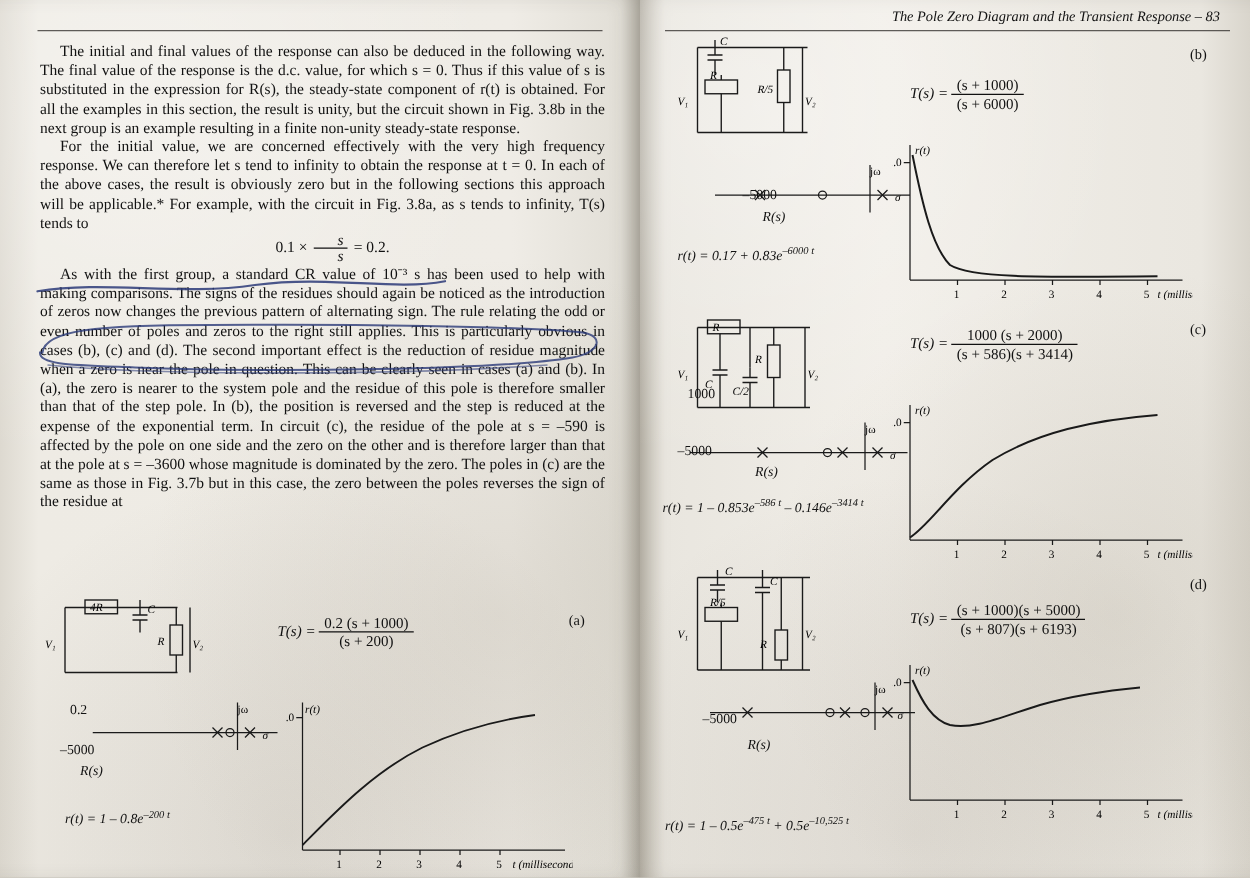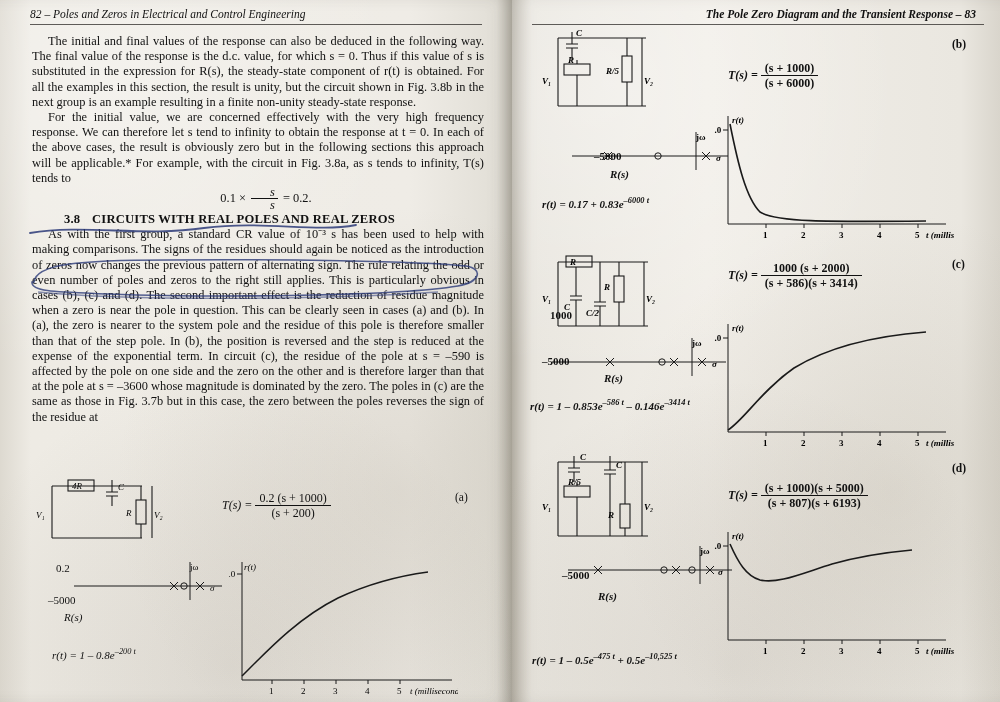--- a/index.html
+++ b/index.html
@@ -16,21 +16,20 @@
     position:absolute;top:0;height:702px;
     background:#e8e5de;
   }
   .page-left{left:0;width:512px;
     background:linear-gradient(to right,#ddd9d0 0%,#eeebe4 6%,#efece6 80%,#e2dfd7 97%,#c8c4ba 100%);
     box-shadow:inset -14px 0 22px -14px rgba(60,55,45,.45);
   }
   .page-right{left:512px;width:488px;
     background:linear-gradient(to right,#cfcabf 0%,#e9e6df 4%,#f1eee8 40%,#eae7e0 92%,#d9d5cc 100%);
     box-shadow:inset 14px 0 22px -14px rgba(60,55,45,.40);
-    font-weight:bold;
   }
   .grain{position:absolute;inset:0;pointer-events:none;
     background:
       radial-gradient(circle at 20% 12%, rgba(255,255,255,.35), rgba(255,255,255,0) 40%),
       radial-gradient(circle at 78% 70%, rgba(150,140,120,.18), rgba(255,255,255,0) 45%),
       radial-gradient(circle at 45% 95%, rgba(120,110,95,.16), rgba(255,255,255,0) 40%);
   }
   
   .runhead{position:absolute;font-size:11.5px;font-style:italic;}
   .runhead.left{left:30px;top:8px;}
@@ -65,39 +64,35 @@
   .tf .fr .n{display:block;border-bottom:1px solid #111;padding:0 4px;line-height:13px;}
   .tf .fr .d{display:block;padding:0 4px;line-height:14px;}
   .figcap{position:absolute;font-size:11.4px;width:470px;line-height:14px;margin-top:47px;}
 </style>
 </head>
 <body>
 
 <div class="page page-left">
   <div class="grain"></div>
 
-  <div class="runhead left">82 – Poles and Zeros in Electrical and Control Engineering</div>
   <div class="rule" style="left:30px;top:24px;width:452px;"></div>
 
   <div class="col" style="top:34px;">
     <p>The initial and final values of the response can also be deduced in the following way. The final value of the response is the d.c. value, for which s = 0. Thus if this value of s is substituted in the expression for R(s), the steady-state component of r(t) is obtained. For all the examples in this section, the result is unity, but the circuit shown in Fig. 3.8b in the next group is an example resulting in a finite non-unity steady-state response.</p>
     <p>For the initial value, we are concerned effectively with the very high frequency response. We can therefore let s tend to infinity to obtain the response at t = 0. In each of the above cases, the result is obviously zero but in the following sections this approach will be applicable.* For example, with the circuit in Fig. 3.8a, as s tends to infinity, T(s) tends to</p>
 
     <p class="eqc">
       <span>0.1 ×</span>
       <span class="frac">
         <span class="n" style="font-style:italic">s</span>
         <span class="d" style="font-style:italic">s</span>
       </span>
       <span>= 0.2.</span>
     </p>
 
-    <p class="sec-h">
-      <span class="num">3.8</span><span>CIRCUITS WITH REAL POLES AND REAL ZEROS</span>
-    </p>
 
     <p>As with the first group, a standard CR value of 10⁻³ s has been used to help with making comparisons. The signs of the residues should again be noticed as the introduction of zeros now changes the previous pattern of alternating sign. The rule relating the odd or even number of poles and zeros to the right still applies. This is particularly obvious in cases (b), (c) and (d). The second important effect is the reduction of residue magnitude when a zero is near the pole in question. This can be clearly seen in cases (a) and (b). In (a), the zero is nearer to the system pole and the residue of this pole is therefore smaller than that of the step pole. In (b), the position is reversed and the step is reduced at the expense of the exponential term. In circuit (c), the residue of the pole at s = –590 is affected by the pole on one side and the zero on the other and is therefore larger than that at the pole at s = –3600 whose magnitude is dominated by the zero. The poles in (c) are the same as those in Fig. 3.7b but in this case, the zero between the poles reverses the sign of the residue at</p>
   </div>
 
   <div class="ink" style="left:24px;top:215px;">
     <svg width="340" height="26" viewBox="0 0 340 26">
       <path d="M6,18 C60,9 120,22 180,13 C240,5 290,18 332,10" fill="none" stroke="#2b3a78" stroke-width="1.8" stroke-linecap="round" opacity=".85"></path>
     </svg>
   </div>
   <div class="ink" style="left:18px;top:252px;">

